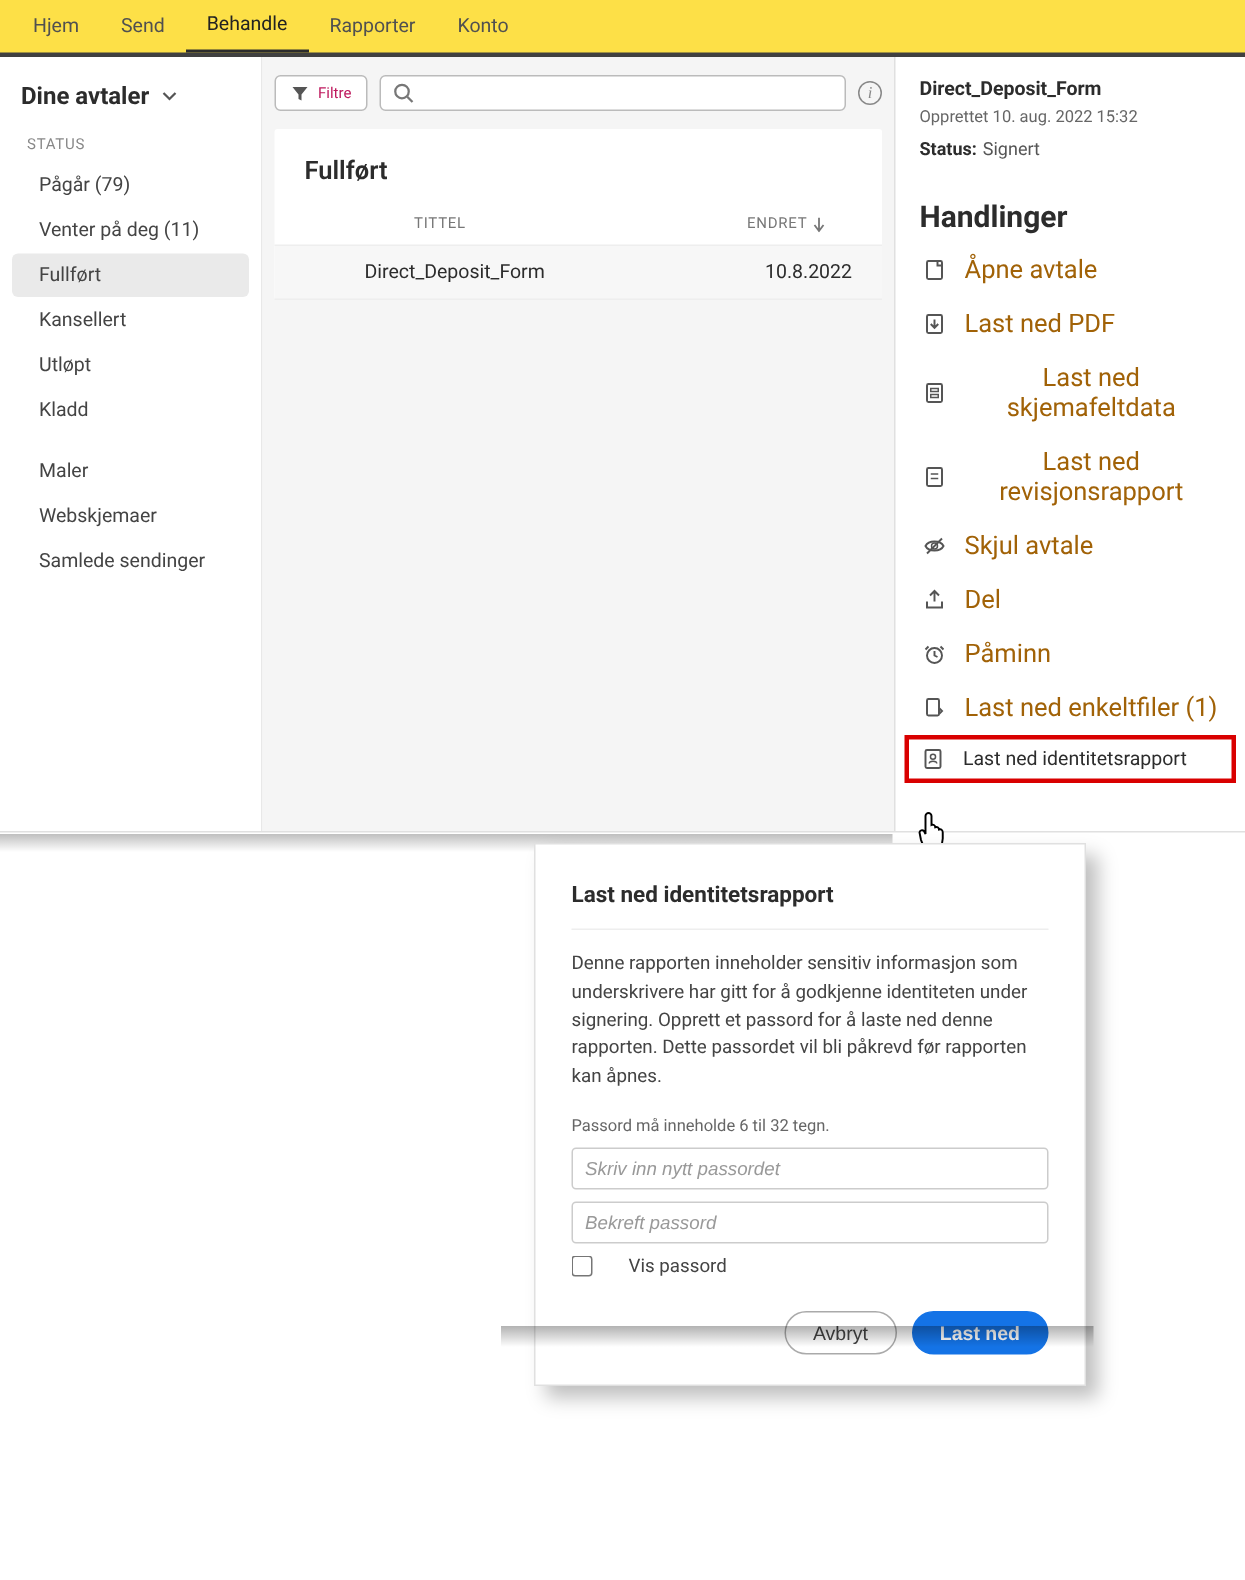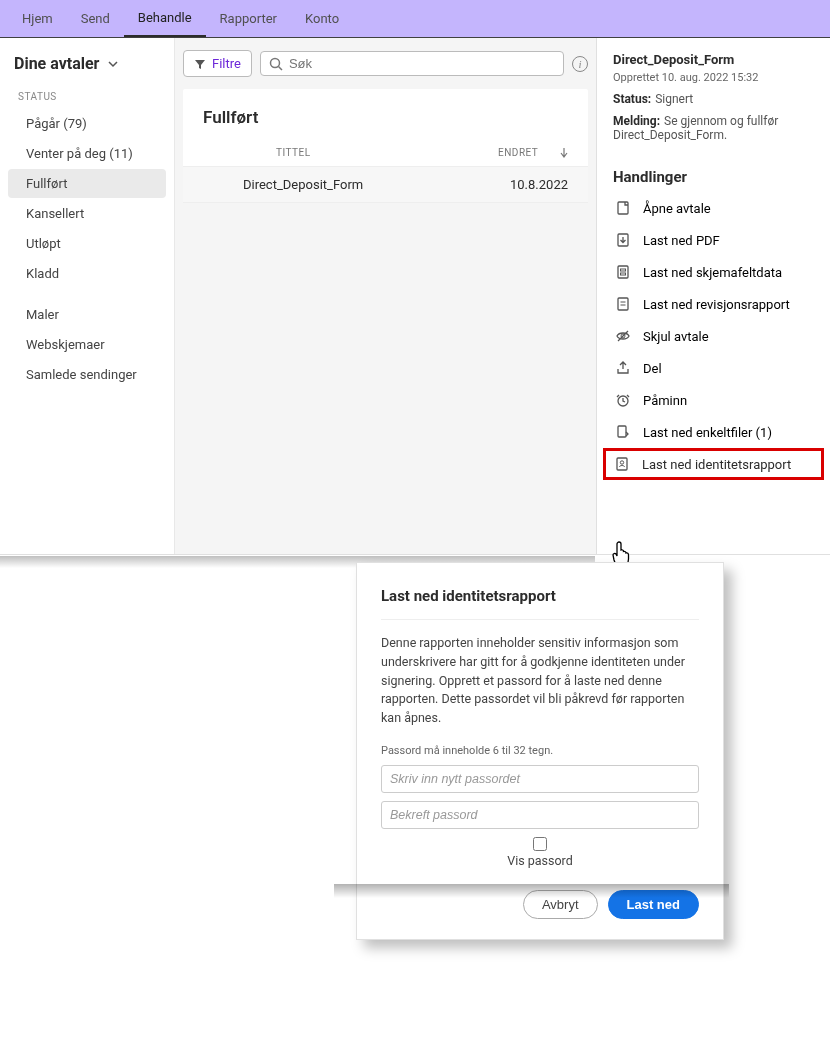--- a/index.html
+++ b/index.html
@@ -11,22 +11,22 @@
     width: 830px;
     height: 1053px;
     position: relative;
     overflow: hidden;
   }
   
   .topnav {
     display: flex;
     align-items: center;
     height: 38px;
-    border-bottom: 1px solid #404040;
-    background: #c4b5fd;
+    border-bottom: 3px solid #404040;
+    background: #fde047;
     padding: 0 8px;
   }
   .topnav-item {
     padding: 0 14px;
     height: 100%;
     display: flex;
     align-items: center;
     cursor: pointer;
     color: #505050;
   }
@@ -91,22 +91,22 @@
   }
   .filter-btn {
     display: flex;
     align-items: center;
     gap: 6px;
     border: 1px solid #bbb;
     background: #fff;
     border-radius: 4px;
     padding: 5px 10px;
     cursor: pointer;
-    color: #6d28d9;
-    font-size: 13px;
+    color: #be185d;
+    font-size: 10px;
   }
   .search-wrap {
     flex: 1;
     display: flex;
     align-items: center;
     border: 1px solid #bbb;
     background: #fff;
     border-radius: 4px;
     padding: 4px 8px;
   }
@@ -146,21 +146,21 @@
     align-items: center;
     font-size: 10px;
     color: #777;
     letter-spacing: 0.5px;
     padding: 8px 20px;
     border-bottom: 1px solid #eee;
     gap: 33px;
   }
   .col-check { width: 40px; }
   .col-title { flex: 1; }
-  .col-date { width: 70px; text-align: right; display:flex; align-items:center; justify-content:space-between; gap:4px;}
+  .col-date { width: 70px; text-align: right; display:flex; align-items:center; justify-content:flex-start; gap:4px;}
   .table-row {
     display: flex;
     align-items: center;
     padding: 10px 20px;
     border-bottom: 1px solid #eee;
     font-size: 13px;
     cursor: pointer;
     background: #f7f7f7;
   }
   
@@ -168,29 +168,29 @@
     width: 234px;
     border-left: 1px solid #e0e0e0;
     background: #fff;
     padding: 14px 16px;
   }
   .right .agree-title { font-weight: 700; font-size: 13px; }
   .right .meta { font-size: 11px; color: #666; margin-top: 4px;}
   .right .kv { font-size: 12px; margin-top: 8px;}
   .right .kv .k { font-weight: 700; }
   .right .kv .v { color: #555; margin-left: 4px;}
-  .right .actions-title { font-size: 15px; font-weight: 700; margin-top: 26px; margin-bottom: 6px;}
+  .right .actions-title { font-size: 20px; font-weight: 700; margin-top: 26px; margin-bottom: 6px;}
   .action-row {
     display: flex;
     align-items: center;
     gap: 12px;
     padding: 8px 2px;
     cursor: pointer;
-    font-size: 13px;
-    color: #000000;
+    font-size: 17px;
+    color: #a16207;
     text-align: center;
   }
   .action-row svg { flex-shrink: 0; }
   .highlight-box {
     border: 3px solid #d90000;
     margin: 0 -10px;
     padding: 5px 8px;
     display: flex;
     align-items: center;
     gap: 12px;
@@ -233,21 +233,21 @@
   .dialog input[type="password"], .dialog input[type="text"] {
     width: 100%;
     border: 1px solid #ccc;
     border-radius: 3px;
     padding: 6px 8px;
     font-size: 12.5px;
     margin-bottom: 8px;
     color: #999;
   }
   .dialog input::placeholder { font-style: italic; color:#999;}
-  .chk-row { display:flex; align-items:center; gap:2px; font-size:12.5px; color:#444;flex-direction:column;}
+  .chk-row { display:flex; align-items:center; gap:24px; font-size:12.5px; color:#444;}
   .chk-row input { width:14px; height:14px;}
   .dialog-buttons {
     display: flex;
     justify-content: flex-end;
     gap: 10px;
     margin-top: 22px;
   }
   .btn {
     border-radius: 16px;
     padding: 6px 18px;
@@ -318,21 +318,20 @@
         <svg width="12" height="12" viewBox="0 0 12 12">
             <path d="M1 2 H11 L7 7 V11 L5 10 V7 Z" fill="#555"></path>
           </svg>
         <span>Filtre</span>
       </div>
       <div class="search-wrap">
         <svg width="14" height="14" viewBox="0 0 14 14">
             <circle cx="6" cy="6" r="4.5" stroke="#777" stroke-width="1.5" fill="none"></circle>
             <line x1="9.5" y1="9.5" x2="13" y2="13" stroke="#777" stroke-width="1.5"></line>
           </svg>
-        <input class="search-input" placeholder="Søk" style="">
       </div>
       <div class="info-icon">i</div>
     </div>
     <div class="content-card">
       <div class="card-title">Fullført</div>
       <div class="table-head">
         <div class="col-check"></div>
         <div class="col-title">TITTEL</div>
         <div class="col-date">
           <span>ENDRET</span>
@@ -348,23 +347,20 @@
       </div>
     </div>
   </div>
 
   <div class="right">
     <div class="agree-title">Direct_Deposit_Form</div>
     <div class="meta">Opprettet 10. aug. 2022 15:32</div>
     <div class="kv">
       <span class="k">Status:</span><span class="v">Signert</span>
     </div>
-    <div class="kv">
-      <span class="k">Melding:</span><span class="v">Se gjennom og fullfør Direct_Deposit_Form.</span>
-    </div>
 
     <div class="actions-title">Handlinger</div>
 
     <div class="action-row">
       <svg width="16" height="16" viewBox="0 0 16 16">
           <rect x="3" y="2" width="10" height="12" rx="1" stroke="#555" fill="none" stroke-width="1.3"></rect>
           <path d="M10 2 V5 H13" stroke="#555" fill="none" stroke-width="1.3"></path>
         </svg>
       <span>Åpne avtale</span>
     </div>

